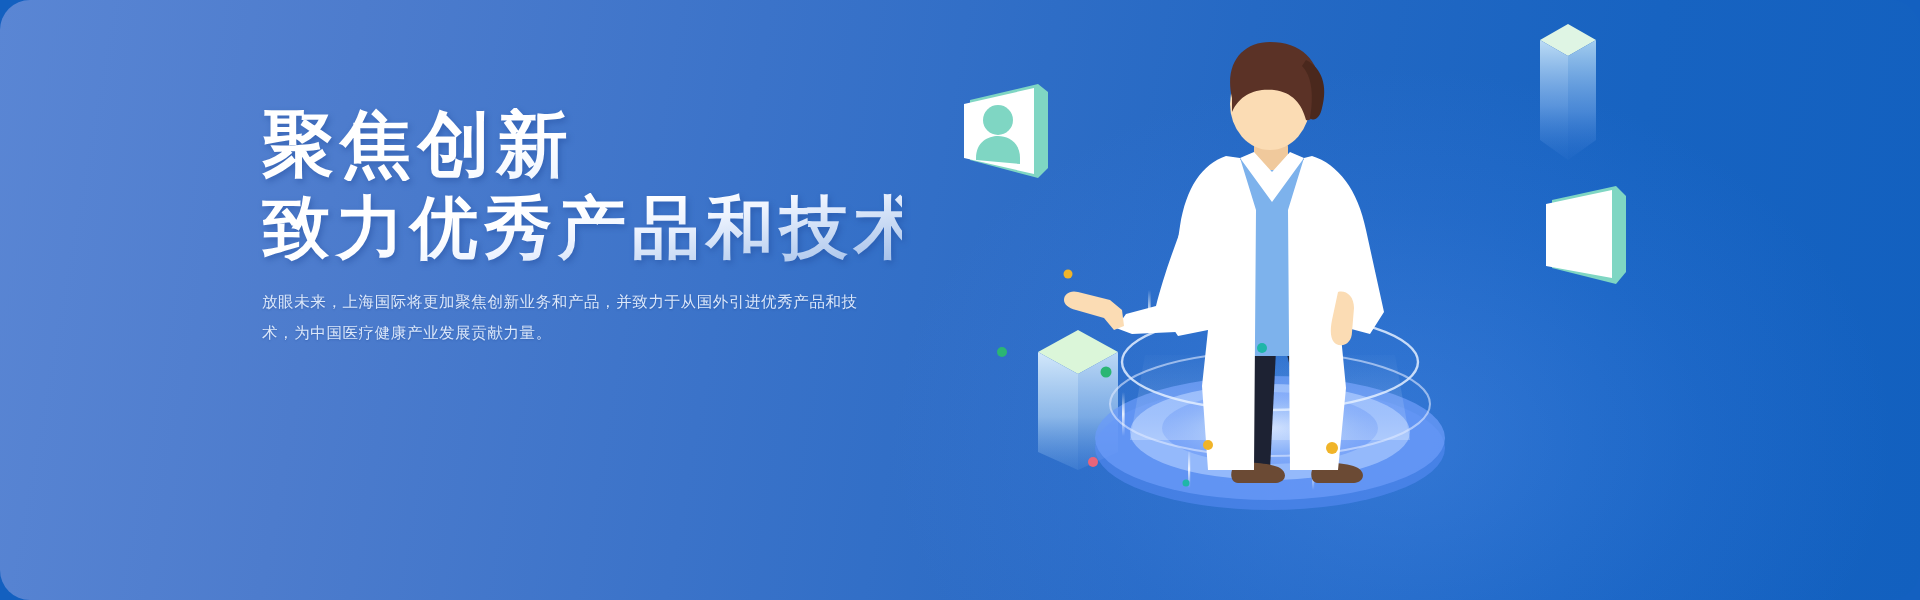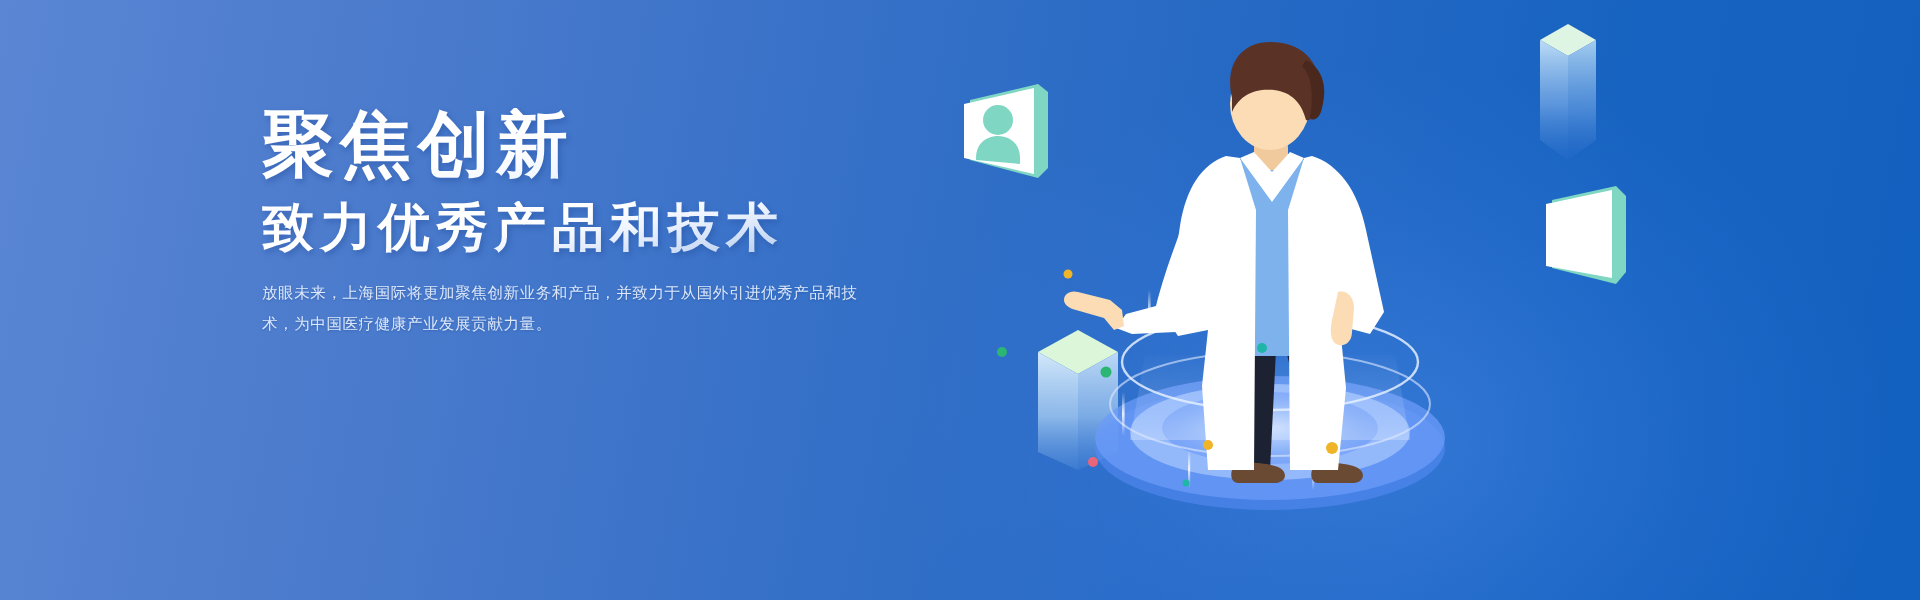--- a/index.html
+++ b/index.html
@@ -6,20 +6,21 @@
   html,body { width:1920px; height:600px; overflow:hidden; }
   body {
     font-family:"Liberation Sans", sans-serif;
     background:#1360c0;
   }
   .banner {
     position:relative;
     width:1920px; height:600px;
     overflow:hidden;
     background:linear-gradient(100deg,#5a86d4 0%,#4d7ccd 18%,#3b73c9 38%,#2569c4 62%,#1763c1 82%,#1260bf 100%);
+    border-radius:30px;
   }
   .bg-glow {
     position:absolute; inset:0;
     background:radial-gradient(ellipse 700px 520px at 1390px 440px, rgba(105,160,255,0.30) 0%, rgba(80,140,245,0.12) 45%, rgba(0,0,0,0) 72%);
     pointer-events:none;
   }
 
   
   .text-block {
     position:absolute;
@@ -35,22 +36,22 @@
     background-clip:text;
     color:transparent;
     -webkit-text-fill-color:transparent;
     filter:drop-shadow(2px 3px 3px rgba(28,70,150,0.45));
   }
   .headline-1 {
     font-size:72px;
     background-image:linear-gradient(165deg,#ffffff 0%,#ffffff 42%,#f2f7ff 58%,#c8d9f3 78%,#a9c4ec 100%);
   }
   .headline-2 {
-    font-size:52px;
-    margin-top:20px;
+    font-size:68px;
+    margin-top:12px;
     background-image:linear-gradient(170deg,#ffffff 0%,#ffffff 40%,#eef4ff 56%,#c3d6f2 80%,#a4c0ea 100%);
   }
   .subtitle {
     margin-top:23px;
     font-size:15.5px;
     line-height:2.0;
     letter-spacing:0.6px;
     color:#dce8fa;
     width:600px;
     text-shadow:0 1px 2px rgba(20,60,140,0.35);

